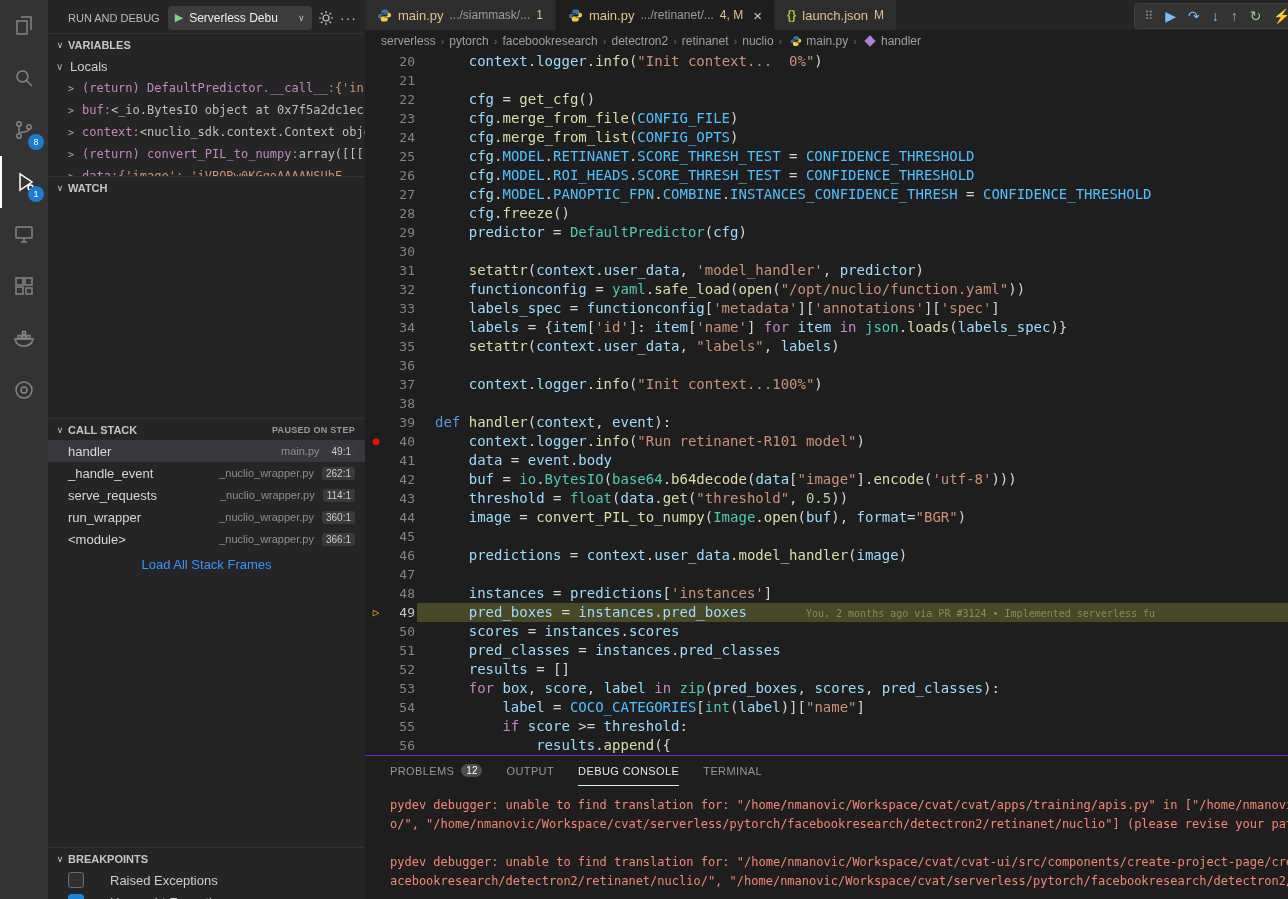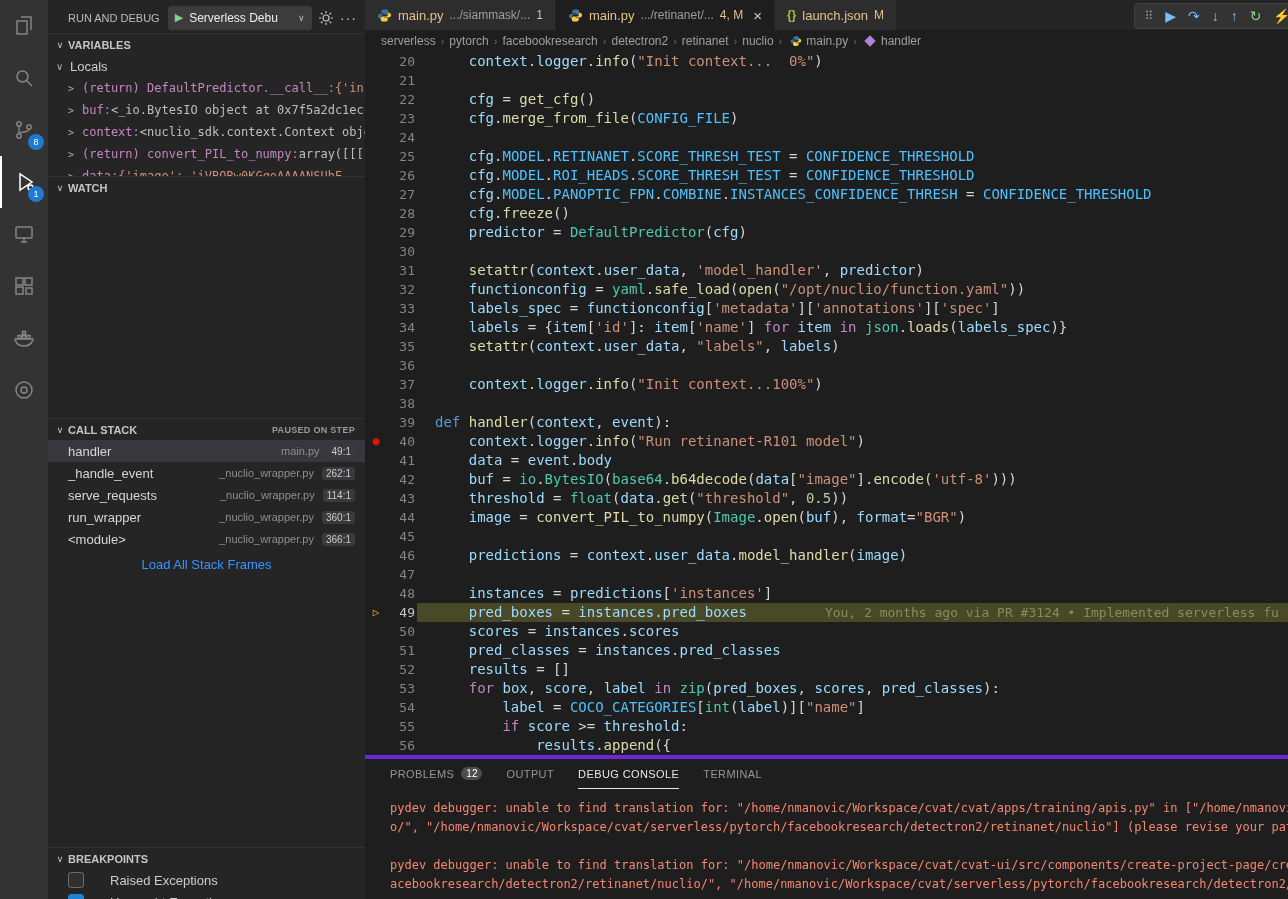--- a/index.html
+++ b/index.html
@@ -86,24 +86,24 @@
   .code-line{display:flex;height:19px;line-height:19px;white-space:pre;}
   .code-line.current{background:linear-gradient(to right,transparent 52px,rgba(208,208,66,0.24) 52px);}
   .glyph{width:22px;text-align:center;flex:none;font-size:10px;line-height:19px;}
   .glyph.bp{color:#e51400;font-size:12px;}
   .glyph.arrow{color:#ffb01f;font-size:11px;font-weight:700;}
   .lnum{width:28px;text-align:right;color:#858585;font-size:13px;flex:none;}
   .code-line.current .lnum{color:#c6c6c6;}
   .ltext{padding-left:20px;}
   .tk-pl{color:#d4d4d4;} .tk-var{color:#9cdcfe;} .tk-fn{color:#dcdcaa;} .tk-cls{color:#4ec9b0;}
   .tk-kw{color:#569cd6;} .tk-ctl{color:#c586c0;} .tk-str{color:#ce9178;} .tk-num{color:#b5cea8;} .tk-const{color:#4fc1ff;}
-  .blame{color:#8a8a62;margin-left:78px;font-size:13px;}
+  .blame{color:#8a8a62;margin-left:59px;font-size:10px;}
 
   
-  .panel{position:absolute;top:755px;left:0;right:0;bottom:0;background:#1e1e1e;border-top:4px solid #6d28d9;}
+  .panel{position:absolute;top:755px;left:0;right:0;bottom:0;background:#1e1e1e;border-top:1px solid #6d28d9;}
   .panel-tabs{height:30px;display:flex;align-items:center;gap:24px;padding-left:25px;}
   .panel-tab{height:100%;display:flex;align-items:center;font-size:11px;color:#969696;letter-spacing:.4px;border-bottom:1px solid transparent;}
   .panel-tab.active{color:#e7e7e7;border-bottom-color:#e7e7e7;}
   .pt-badge{margin-left:7px;background:#4d4d4d;color:#ffffff;border-radius:8px;font-size:10px;padding:1px 5px;letter-spacing:0;}
   .console{padding:10px 0 0 25px;font-family:"DejaVu Sans Mono",monospace;font-size:12px;line-height:19px;color:#f48771;white-space:pre;overflow:hidden;}
   .console-line{height:19px;}
 </style>
 </head>
 <body>
 
@@ -354,21 +354,21 @@
       <span class="method-icon"></span>
       <span>handler</span>
     </div>
 
     <div class="editor">
       <div id="code-area">
           <div class="code-line"><div class="glyph"></div><div class="lnum">20</div><div class="ltext"><span class="tk-pl">    </span><span class="tk-var">context</span><span class="tk-pl">.</span><span class="tk-var">logger</span><span class="tk-pl">.</span><span class="tk-fn">info</span><span class="tk-pl">(</span><span class="tk-str">"Init context...  0%"</span><span class="tk-pl">)</span></div></div>
           <div class="code-line"><div class="glyph"></div><div class="lnum">21</div><div class="ltext"></div></div>
           <div class="code-line"><div class="glyph"></div><div class="lnum">22</div><div class="ltext"><span class="tk-pl">    </span><span class="tk-var">cfg</span><span class="tk-pl"> = </span><span class="tk-fn">get_cfg</span><span class="tk-pl">()</span></div></div>
           <div class="code-line"><div class="glyph"></div><div class="lnum">23</div><div class="ltext"><span class="tk-pl">    </span><span class="tk-var">cfg</span><span class="tk-pl">.</span><span class="tk-fn">merge_from_file</span><span class="tk-pl">(</span><span class="tk-const">CONFIG_FILE</span><span class="tk-pl">)</span></div></div>
-          <div class="code-line"><div class="glyph"></div><div class="lnum">24</div></div>
+          <div class="code-line"><div class="glyph"></div><div class="lnum">24</div><div class="ltext"><span class="tk-pl">    </span><span class="tk-var">cfg</span><span class="tk-pl">.</span><span class="tk-fn">merge_from_list</span><span class="tk-pl">(</span><span class="tk-const">CONFIG_OPTS</span><span class="tk-pl">)</span></div></div>
           <div class="code-line"><div class="glyph"></div><div class="lnum">25</div><div class="ltext"><span class="tk-pl">    </span><span class="tk-var">cfg</span><span class="tk-pl">.</span><span class="tk-const">MODEL</span><span class="tk-pl">.</span><span class="tk-const">RETINANET</span><span class="tk-pl">.</span><span class="tk-const">SCORE_THRESH_TEST</span><span class="tk-pl"> = </span><span class="tk-const">CONFIDENCE_THRESHOLD</span></div></div>
           <div class="code-line"><div class="glyph"></div><div class="lnum">26</div><div class="ltext"><span class="tk-pl">    </span><span class="tk-var">cfg</span><span class="tk-pl">.</span><span class="tk-const">MODEL</span><span class="tk-pl">.</span><span class="tk-const">ROI_HEADS</span><span class="tk-pl">.</span><span class="tk-const">SCORE_THRESH_TEST</span><span class="tk-pl"> = </span><span class="tk-const">CONFIDENCE_THRESHOLD</span></div></div>
           <div class="code-line"><div class="glyph"></div><div class="lnum">27</div><div class="ltext"><span class="tk-pl">    </span><span class="tk-var">cfg</span><span class="tk-pl">.</span><span class="tk-const">MODEL</span><span class="tk-pl">.</span><span class="tk-const">PANOPTIC_FPN</span><span class="tk-pl">.</span><span class="tk-const">COMBINE</span><span class="tk-pl">.</span><span class="tk-const">INSTANCES_CONFIDENCE_THRESH</span><span class="tk-pl"> = </span><span class="tk-const">CONFIDENCE_THRESHOLD</span></div></div>
           <div class="code-line"><div class="glyph"></div><div class="lnum">28</div><div class="ltext"><span class="tk-pl">    </span><span class="tk-var">cfg</span><span class="tk-pl">.</span><span class="tk-fn">freeze</span><span class="tk-pl">()</span></div></div>
           <div class="code-line"><div class="glyph"></div><div class="lnum">29</div><div class="ltext"><span class="tk-pl">    </span><span class="tk-var">predictor</span><span class="tk-pl"> = </span><span class="tk-cls">DefaultPredictor</span><span class="tk-pl">(</span><span class="tk-var">cfg</span><span class="tk-pl">)</span></div></div>
           <div class="code-line"><div class="glyph"></div><div class="lnum">30</div><div class="ltext"></div></div>
           <div class="code-line"><div class="glyph"></div><div class="lnum">31</div><div class="ltext"><span class="tk-pl">    </span><span class="tk-fn">setattr</span><span class="tk-pl">(</span><span class="tk-var">context</span><span class="tk-pl">.</span><span class="tk-var">user_data</span><span class="tk-pl">, </span><span class="tk-str">'model_handler'</span><span class="tk-pl">, </span><span class="tk-var">predictor</span><span class="tk-pl">)</span></div></div>
           <div class="code-line"><div class="glyph"></div><div class="lnum">32</div><div class="ltext"><span class="tk-pl">    </span><span class="tk-var">functionconfig</span><span class="tk-pl"> = </span><span class="tk-cls">yaml</span><span class="tk-pl">.</span><span class="tk-fn">safe_load</span><span class="tk-pl">(</span><span class="tk-fn">open</span><span class="tk-pl">(</span><span class="tk-str">"/opt/nuclio/function.yaml"</span><span class="tk-pl">))</span></div></div>
           <div class="code-line"><div class="glyph"></div><div class="lnum">33</div><div class="ltext"><span class="tk-pl">    </span><span class="tk-var">labels_spec</span><span class="tk-pl"> = </span><span class="tk-var">functionconfig</span><span class="tk-pl">[</span><span class="tk-str">'metadata'</span><span class="tk-pl">][</span><span class="tk-str">'annotations'</span><span class="tk-pl">][</span><span class="tk-str">'spec'</span><span class="tk-pl">]</span></div></div>
           <div class="code-line"><div class="glyph"></div><div class="lnum">34</div><div class="ltext"><span class="tk-pl">    </span><span class="tk-var">labels</span><span class="tk-pl"> = {</span><span class="tk-var">item</span><span class="tk-pl">[</span><span class="tk-str">'id'</span><span class="tk-pl">]: </span><span class="tk-var">item</span><span class="tk-pl">[</span><span class="tk-str">'name'</span><span class="tk-pl">] </span><span class="tk-ctl">for</span><span class="tk-pl"> </span><span class="tk-var">item</span><span class="tk-pl"> </span><span class="tk-ctl">in</span><span class="tk-pl"> </span><span class="tk-cls">json</span><span class="tk-pl">.</span><span class="tk-fn">loads</span><span class="tk-pl">(</span><span class="tk-var">labels_spec</span><span class="tk-pl">)}</span></div></div>

